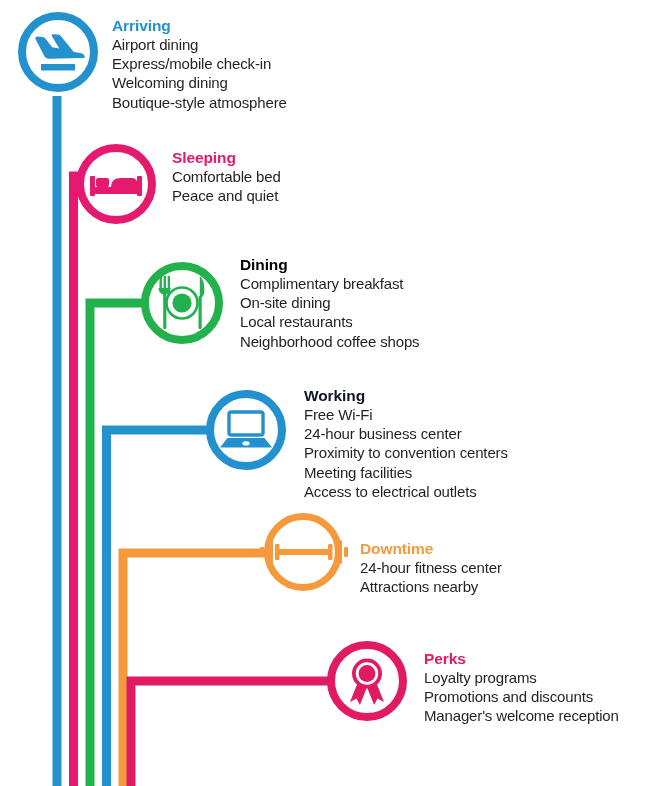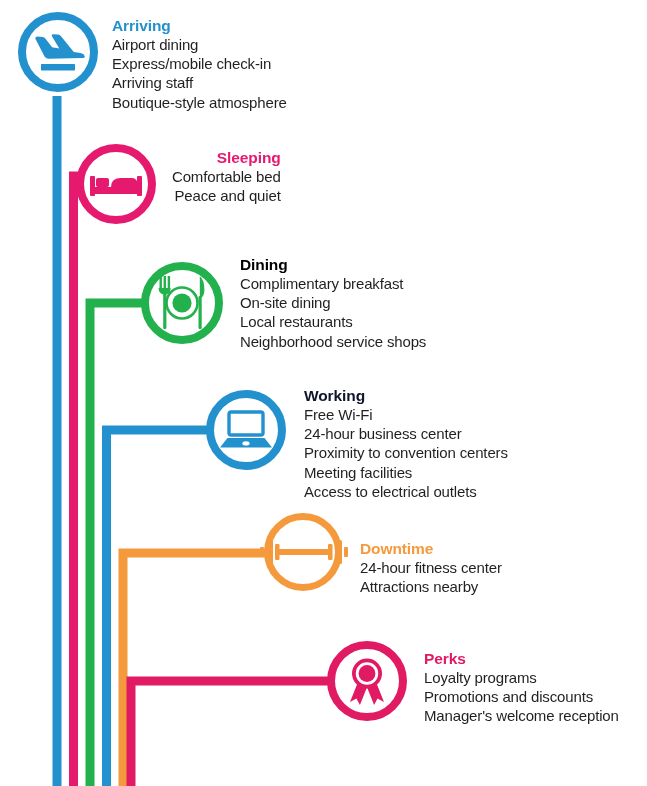--- a/index.html
+++ b/index.html
@@ -74,36 +74,36 @@
         <path fill="#2391ce" d="M10 20 q-2 -3 1.5 -3.5 l5 0.6 q2 0.2 3.2 1.8 l6.4 8.4 l7.2 1.3 l-7.2 -12.2
                  q-1.4 -2.4 1.6 -2.2 l4.2 0.4 q2 0.2 3.3 1.8 l12.6 15.5 l6.6 1.2
                  q3.6 0.7 4.3 2.9 q0.6 2 -2.4 2.1 l-33.4 0.6 q-2.6 0.05 -4.2 -1.9 Z"></path>
         <rect fill="#2391ce" x="15" y="44" width="34" height="6.4" rx="0.6"></rect>
       </svg>
     </div>
     <div class="text-block" style="left:112px; top:16px;">
       <div class="sec-title" style="color:#2391ce;">Arriving</div>
       <div class="sec-item">Airport dining</div>
       <div class="sec-item">Express/mobile check-in</div>
-      <div class="sec-item">Arriving staff</div>
+      <div class="sec-item">Welcoming dining</div>
       <div class="sec-item">Boutique-style atmosphere</div>
     </div>
   </div>
 
   <div class="node">
     <div class="icon-circle" style="left:76px; top:144px; width:80px; height:80px; border:8px solid #e5196e;">
       <svg viewBox="0 0 64 64" width="64" height="64" aria-hidden="true">
         <rect fill="#e5196e" x="6" y="24" width="5" height="20" rx="1"></rect>
         <rect fill="#e5196e" x="53" y="24" width="5" height="20" rx="1"></rect>
         <rect fill="#e5196e" x="6" y="35" width="52" height="7"></rect>
         <rect fill="#e5196e" x="12" y="26" width="13" height="9" rx="2"></rect>
         <path fill="#e5196e" d="M27 35 q0 -9 10 -9 l11 0 q6 0 6 9 Z"></path>
       </svg>
     </div>
-    <div class="text-block" style="left:172px; top:148px;text-align:right;">
+    <div class="text-block" style="left:172px; top:148px;">
       <div class="sec-title" style="color:#e5196e;">Sleeping</div>
       <div class="sec-item">Comfortable bed</div>
       <div class="sec-item">Peace and quiet</div>
     </div>
   </div>
 
   <div class="node">
     <div class="icon-circle" style="left:141px; top:262px; width:82px; height:82px; border:8px solid #22b14c;">
       <svg viewBox="0 0 66 66" width="66" height="66" aria-hidden="true">
 
@@ -118,21 +118,21 @@
 
         <path fill="#22b14c" d="M50.8 6 q4.6 4 4.6 14 q0 7 -4.6 8.2 Z"></path>
         <rect fill="#22b14c" x="49.5" y="26" width="3.2" height="33" rx="1.2"></rect>
       </svg>
     </div>
     <div class="text-block" style="left:240px; top:255px;">
       <div class="sec-title" style="color:#000000;">Dining</div>
       <div class="sec-item">Complimentary breakfast</div>
       <div class="sec-item">On-site dining</div>
       <div class="sec-item">Local restaurants</div>
-      <div class="sec-item">Neighborhood service shops</div>
+      <div class="sec-item">Neighborhood coffee shops</div>
     </div>
   </div>
 
   <div class="node">
     <div class="icon-circle" style="left:206px; top:390px; width:80px; height:80px; border:8px solid #2391ce;">
       <svg viewBox="0 0 64 64" width="64" height="64" aria-hidden="true">
         <rect x="15" y="14" width="34" height="23" rx="2.2" fill="none" stroke="#2391ce" stroke-width="3.4"></rect>
         <path fill="#2391ce" d="M13.5 40 l37 0 l7.5 9.6 l-52 0 Z"></path>
         <ellipse cx="32" cy="45.4" rx="3.6" ry="2.1" fill="#ffffff"></ellipse>
       </svg>

